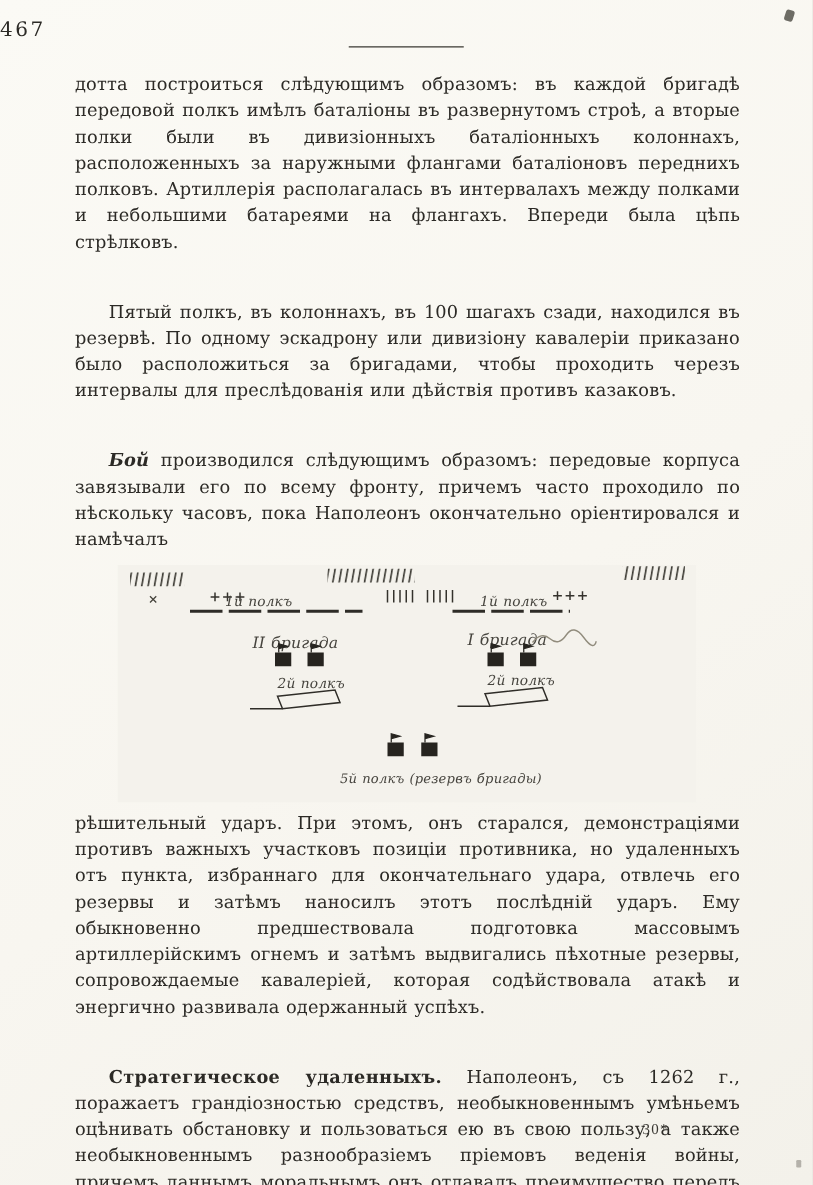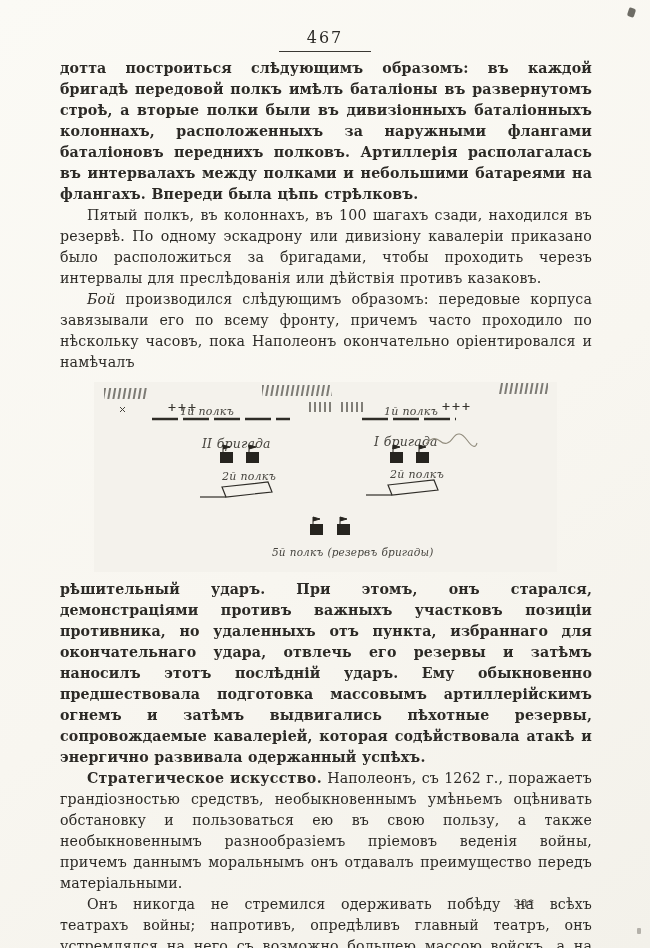--- a/index.html
+++ b/index.html
@@ -5,32 +5,32 @@
   html,body{margin:0;padding:0;background:#e9e7e1;}
   .page{
     position:relative;
     width:650px;height:948px;
     margin:0 auto;
     background:linear-gradient(145deg,#fbfaf5 0%,#f8f6f0 55%,#f3f1ea 100%);
     color:#2c2a26;
     font-family:"DejaVu Serif","Liberation Serif",serif;
     overflow:hidden;
   }
-  .pagehead{position:absolute;top:28px;left:0;width:100%;text-align:center;}
+  .pagehead{position:absolute;top:14px;left:0;width:100%;}
   .pageno{font-size:16px;letter-spacing:2px;color:#2c2a26;}
   .pageno-rule{width:92px;height:0;border-bottom:1.4px solid #3a3833;margin:4px auto 0 auto;}
   .text-block{
     position:absolute;top:58px;left:60px;width:532px;
     font-size:14.2px;line-height:21px;text-align:justify;
     letter-spacing:.15px;word-spacing:.5px;
   }
   .text-block p{margin:0;}
-  p.indent{text-indent:27px;}
-  p.noindent{text-indent:0;font-weight:bold;}
-  .lead-boldital{font-weight:400;font-style:italic;}
+  p.indent{text-indent:27px;margin-top:35px;}
+  p.noindent{text-indent:0;}
+  .lead-boldital{font-weight:700;font-style:italic;}
   .lead-bold{font-weight:700;letter-spacing:.3px;}
   figure.diagram{
     margin:9px 0 7px 34px;padding:0;width:463px;height:190px;
     position:relative;
   }
   figure.diagram svg{display:block;}
   .hand{font-style:italic;fill:#46443e;font-family:"DejaVu Serif","Liberation Serif",serif;}
   .signature{
     position:absolute;left:514px;top:896px;
     font-size:12px;color:#3a3833;letter-spacing:1px;font-family:Liberation Serif, serif;
@@ -130,21 +130,21 @@
           <path d="M219 142 v-7 l7 2 l-7 2" fill="#26241f" stroke="#26241f" stroke-width="1"></path>
           <rect x="243" y="142" width="13" height="11" fill="#26241f"></rect>
           <path d="M246 142 v-7 l7 2 l-7 2" fill="#26241f" stroke="#26241f" stroke-width="1"></path>
         </g>
         <text x="178" y="174" font-size="10.5" class="hand">5й полкъ (резервъ бригады)</text>
       </svg>
     </figure>
 
     <p class="noindent">рѣшительный ударъ. При этомъ, онъ старался, демонстраціями противъ важныхъ участковъ позиціи противника, но удаленныхъ отъ пункта, избраннаго для окончательнаго удара, отвлечь его резервы и затѣмъ наносилъ этотъ послѣдній ударъ. Ему обыкновенно предшествовала подготовка массовымъ артиллерійскимъ огнемъ и затѣмъ выдвигались пѣхотные резервы, сопровождаемые кавалеріей, которая содѣйствовала атакѣ и энергично развивала одержанный успѣхъ.</p>
 
-    <p class="indent"><span class="lead-bold">Стратегическое искусство.</span><span> Наполеонъ, съ 1262 г., поражаетъ грандіозностью средствъ, необыкновеннымъ умѣньемъ оцѣнивать обстановку и пользоваться ею въ свою пользу, а также необыкновеннымъ разнообразіемъ пріемовъ веденія войны, причемъ даннымъ моральнымъ онъ отдавалъ преимущество передъ матеріальными.</span></p>
+    <p class="indent"><span class="lead-bold">Стратегическое удаленныхъ.</span><span> Наполеонъ, съ 1262 г., поражаетъ грандіозностью средствъ, необыкновеннымъ умѣньемъ оцѣнивать обстановку и пользоваться ею въ свою пользу, а также необыкновеннымъ разнообразіемъ пріемовъ веденія войны, причемъ даннымъ моральнымъ онъ отдавалъ преимущество передъ матеріальными.</span></p>
 
     <p class="indent">Онъ никогда не стремился одерживать побѣду на всѣхъ театрахъ войны; напротивъ, опредѣливъ главный театръ, онъ устремлялся на него съ возможно большею массою войскъ, а на второстепенныхъ экономизировалъ силы, даже рискуя неудачей.</p>
 
   </main>
 
   <div class="signature">30*</div>
 
 </div>
 
 </body></html>

